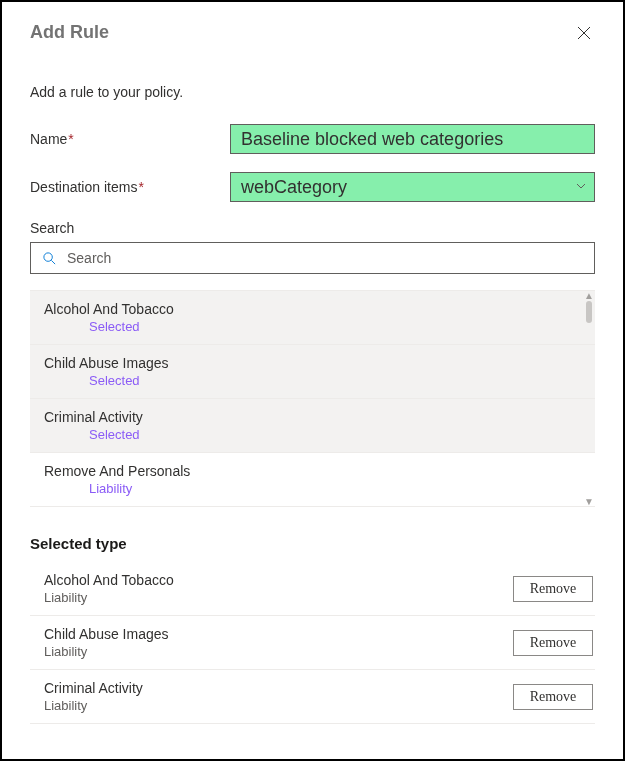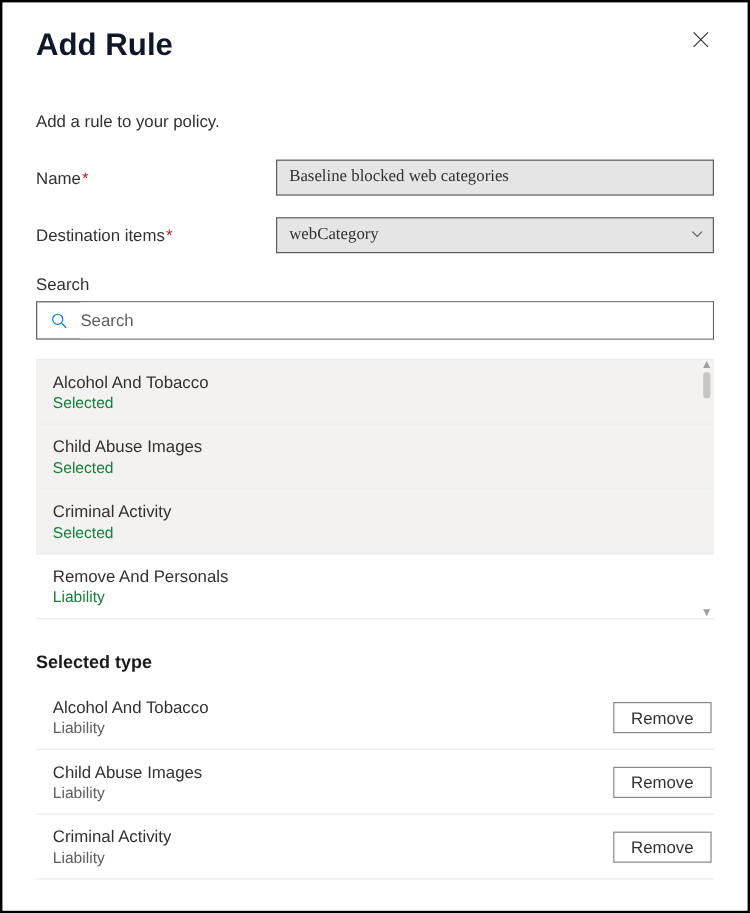--- a/index.html
+++ b/index.html
@@ -17,23 +17,23 @@
       overflow: hidden;
       position: relative;
     }
     .panel-header {
       display: flex;
       justify-content: space-between;
       align-items: flex-start;
       margin-bottom: 40px;
     }
     .panel-title {
-      font-size: 26px;
+      font-size: 18px;
       font-weight: 600;
-      color: #0f172a;
+      color: #737373;
     }
     .close-btn {
       background: none;
       border: none;
       cursor: pointer;
       padding: 4px;
       color: #323130;
       font-size: 16px;
       line-height: 1;
     }
@@ -54,23 +54,23 @@
     }
     .required {
       color: #a4262c;
       margin-left: 1px;
     }
     .text-input, .select-input {
       flex: 1;
       height: 30px;
       border: 1px solid #605e5c;
       padding: 0 10px;
-      font-family: Liberation Serif, serif;
-      font-size: 14px;
-      background: #e5e5e5;
+      font-family: Liberation Sans, sans-serif;
+      font-size: 18px;
+      background: #86efac;
       color: #323130;
     }
     .select-wrap {
       flex: 1;
       position: relative;
     }
     .select-input {
       width: 100%;
       appearance: none;
       -webkit-appearance: none;
@@ -125,22 +125,23 @@
       border-bottom: 1px solid #edebe9;
       cursor: pointer;
     }
     .result-item.selected { background: #f3f2f1; }
     .result-title {
       color: #323130;
       font-size: 14px;
       margin-bottom: 2px;
     }
     .result-sub {
-      color: #15803d;
+      color: #8b5cf6;
       font-size: 13px;
+      margin-left: 45px;
     }
     .scrollbar-track {
       position: absolute;
       right: 0;
       top: 0;
       bottom: 0;
       width: 12px;
       display: flex;
       flex-direction: column;
       align-items: center;
@@ -172,21 +173,21 @@
       border-bottom: 1px solid #edebe9;
     }
     .selected-text { }
     .selected-title { font-size: 14px; color: #323130; margin-bottom: 2px; }
     .selected-sub { font-size: 13px; color: #605e5c; }
     .remove-btn {
       border: 1px solid #8a8886;
       background: #fff;
       padding: 4px 14px;
       cursor: pointer;
-      font-family: Liberation Sans, sans-serif;
+      font-family: Liberation Serif, serif;
       font-size: 14px;
       color: #323130;
       min-width: 80px;
     }
   </style>
 </head>
 <body>
 
 <div class="panel">
 

